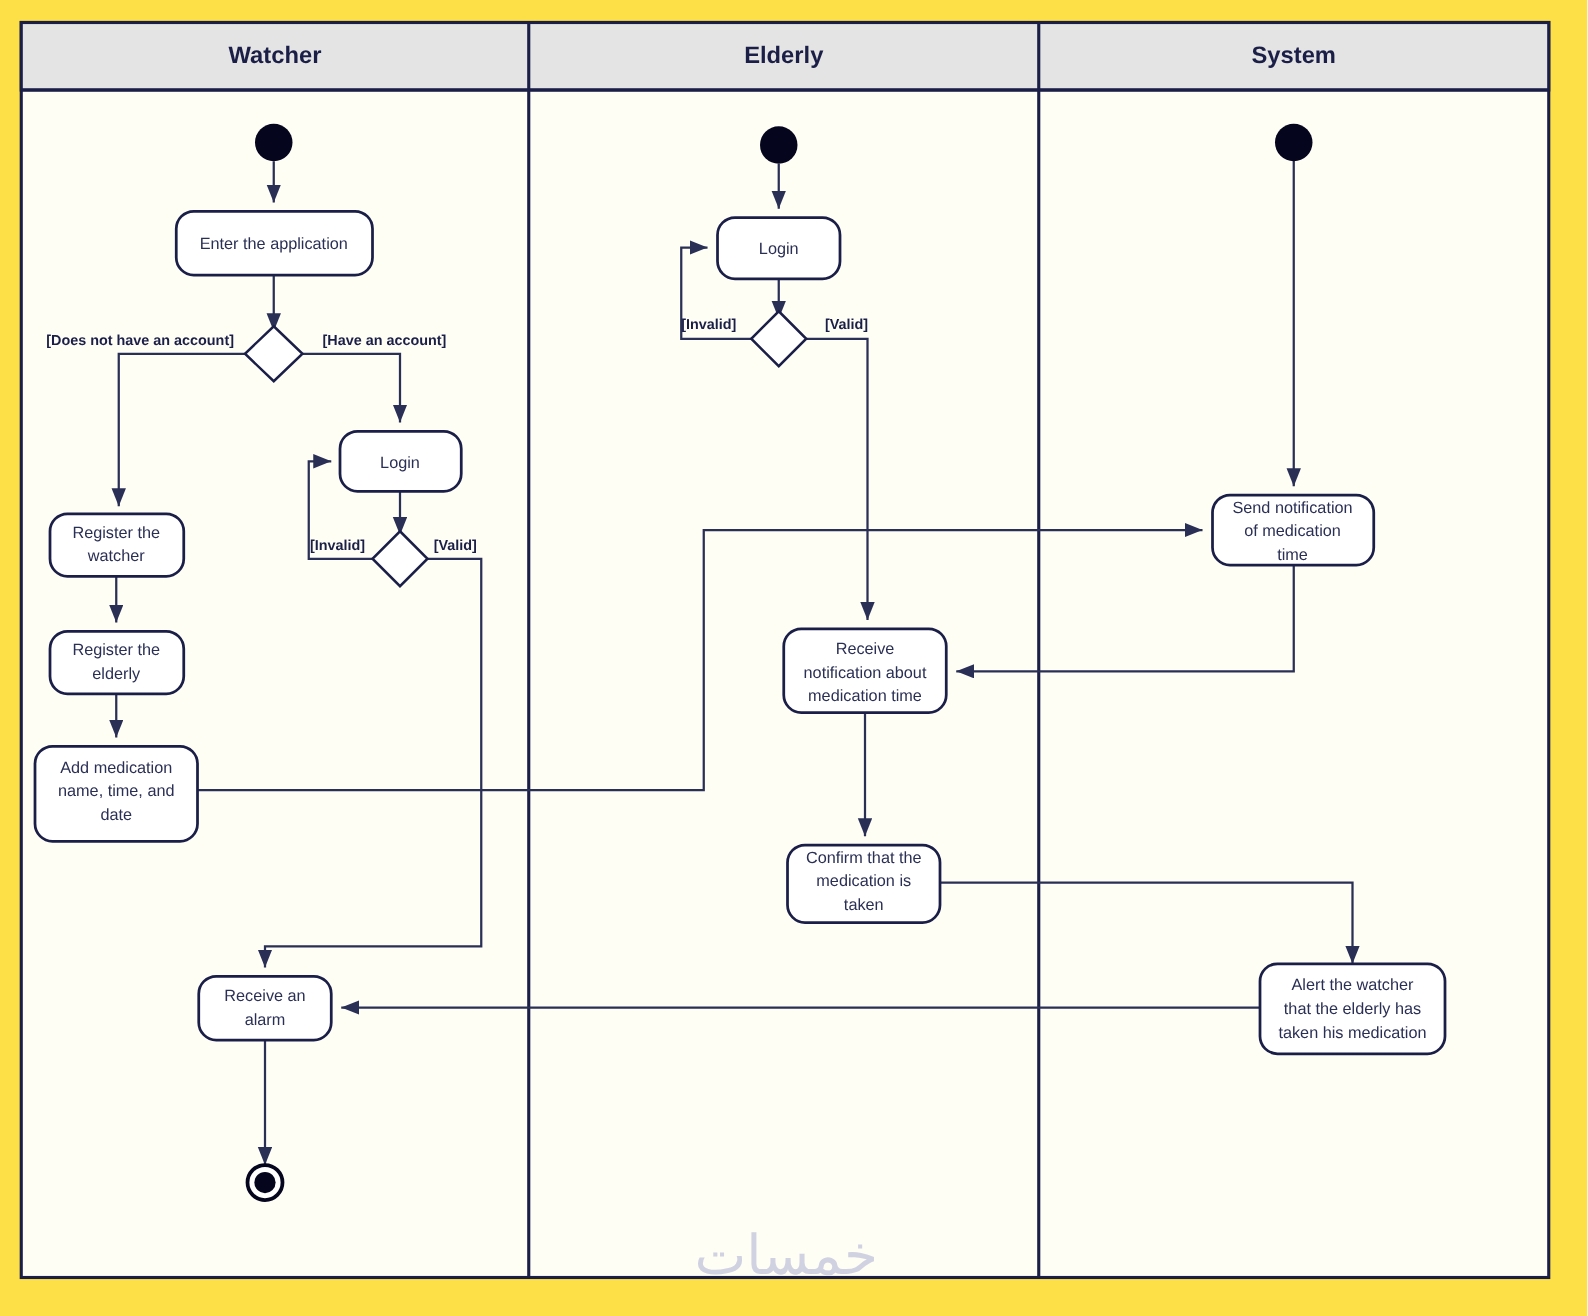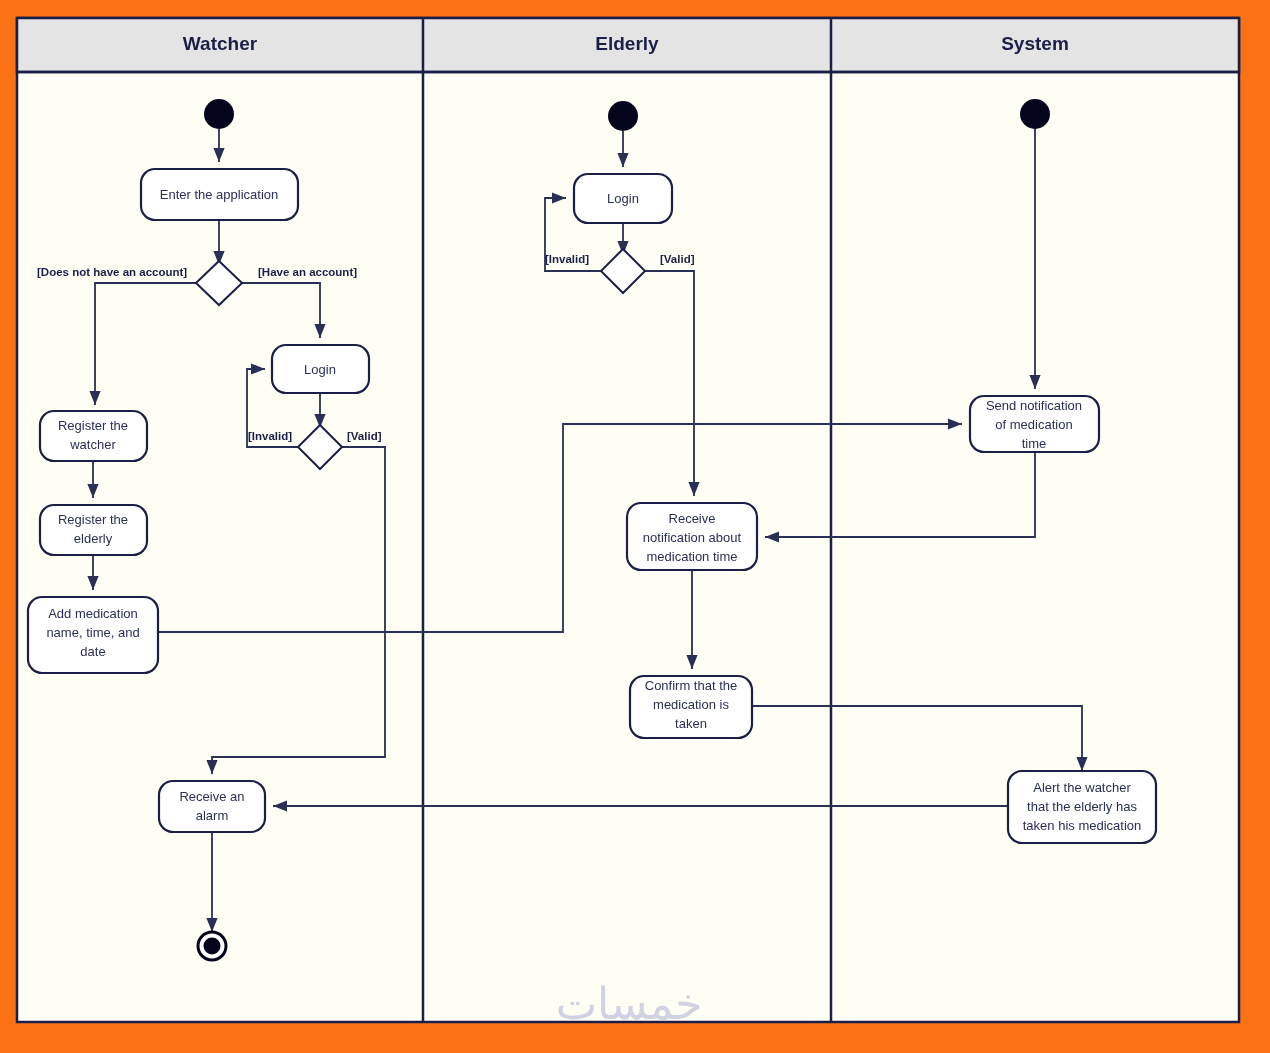--- a/index.html
+++ b/index.html
@@ -10,21 +10,21 @@
   body {
     width: 1270px;
     height: 1053px;
     font-family: "Liberation Sans", sans-serif;
     overflow: hidden;
   }
   #diagram-root {
     position: relative;
     width: 1270px;
     height: 1053px;
-    background: #f97316;
+    background: #fde047;
   }
   svg#activity-diagram {
     display: block;
     width: 1270px;
     height: 1053px;
   }
   .lane-header-rect {
     fill: #e4e4e4;
     stroke: #1b1f47;
     stroke-width: 2.5;

